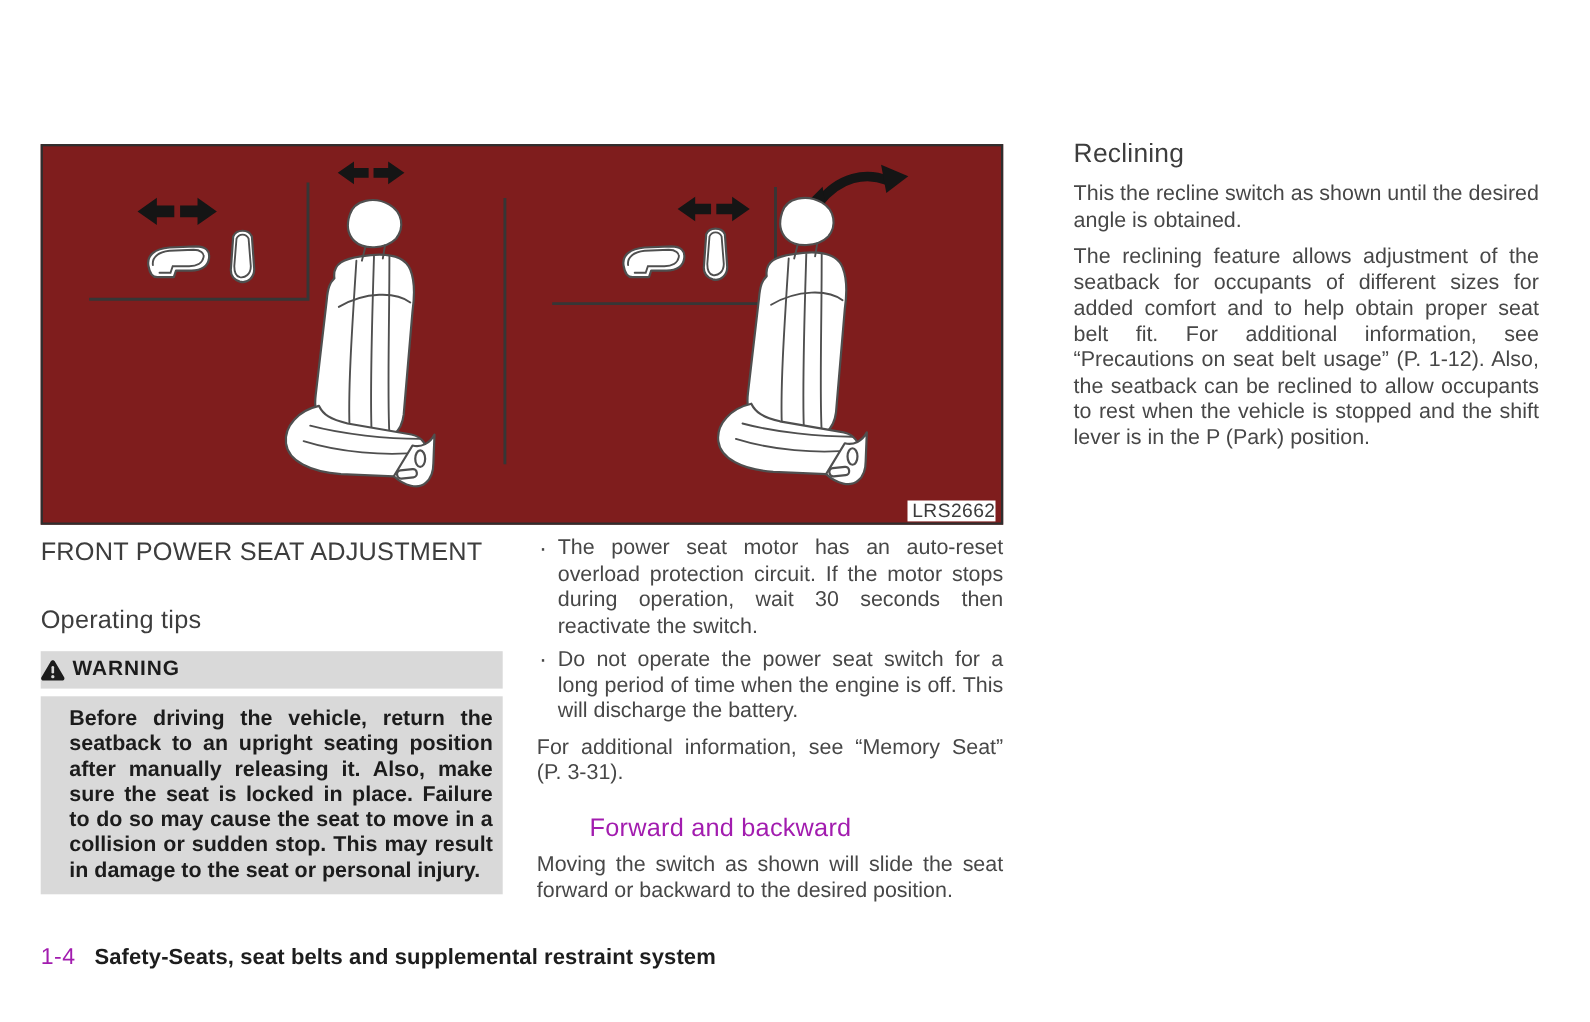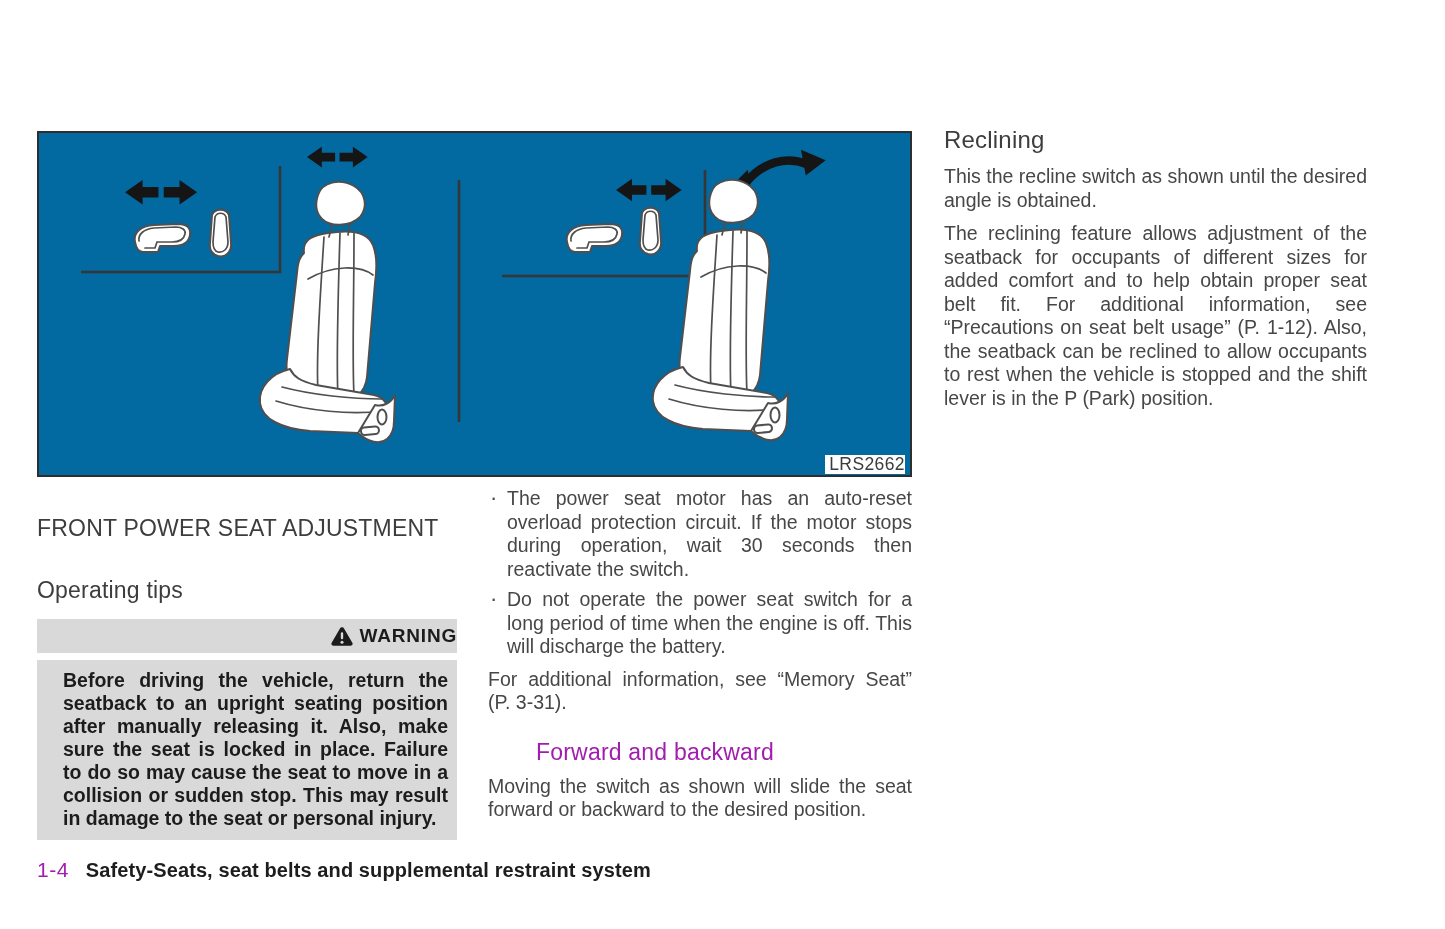--- a/index.html
+++ b/index.html
@@ -10,42 +10,42 @@
     font-family:"Liberation Sans", sans-serif;
     color:#464646;
     overflow:hidden;
   }
 
   
   .figure-box {
     position:absolute; left:37px; top:131px;
     width:875px; height:346px;
     border:2px solid #2e2e2e;
-    background:#0369a1;
+    background:#7f1d1d;
   }
   .figure-box svg { display:block; width:100%; height:100%; }
   .figure-code {
     position:absolute; right:5px; bottom:1px;
     font-size:17.5px; color:#3c3c3c; letter-spacing:.4px;
     background:#fff; padding-left:4px; line-height:1.1;
   }
 
   
   .col { position:absolute; }
   .col-left  { left:37px;  top:487px; width:420px; }
   .col-mid   { left:488px; top:487px; width:424px; }
-  .col-right { left:944px; top:126px; width:423px; }
+  .col-right { left:976px; top:126px; width:423px; }
 
-  .sec-heading { font-size:23px; font-weight:400; color:#3d3d3d; line-height:29px; letter-spacing:.2px;margin-top:27px; }
+  .sec-heading { font-size:23px; font-weight:400; color:#3d3d3d; line-height:29px; letter-spacing:.2px; }
   .sec-heading .sub { max-width:336px; }
   .sub-heading { font-size:23px; font-weight:400; color:#3d3d3d; margin-top:34px; letter-spacing:.2px; }
 
   .warning-header {
     margin-top:15px; height:34px; background:#d9d9d9;
-    display:flex; align-items:center; justify-content:flex-end; gap:7px;
+    display:flex; align-items:center; justify-content:flex-start; gap:7px;
   }
   .warning-header .wlabel {
     font-size:19px; font-weight:700; color:#1c1c1c; letter-spacing:.8px;
   }
   .warning-header svg { width:22px; height:20px; display:block; }
   .warning-body {
     margin-top:7px; background:#d9d9d9; padding:9px 9px 10px 26px;
     font-size:19.5px; font-weight:700; color:#1c1c1c;
     line-height:23px; text-align:justify; hyphens:auto;
   }

